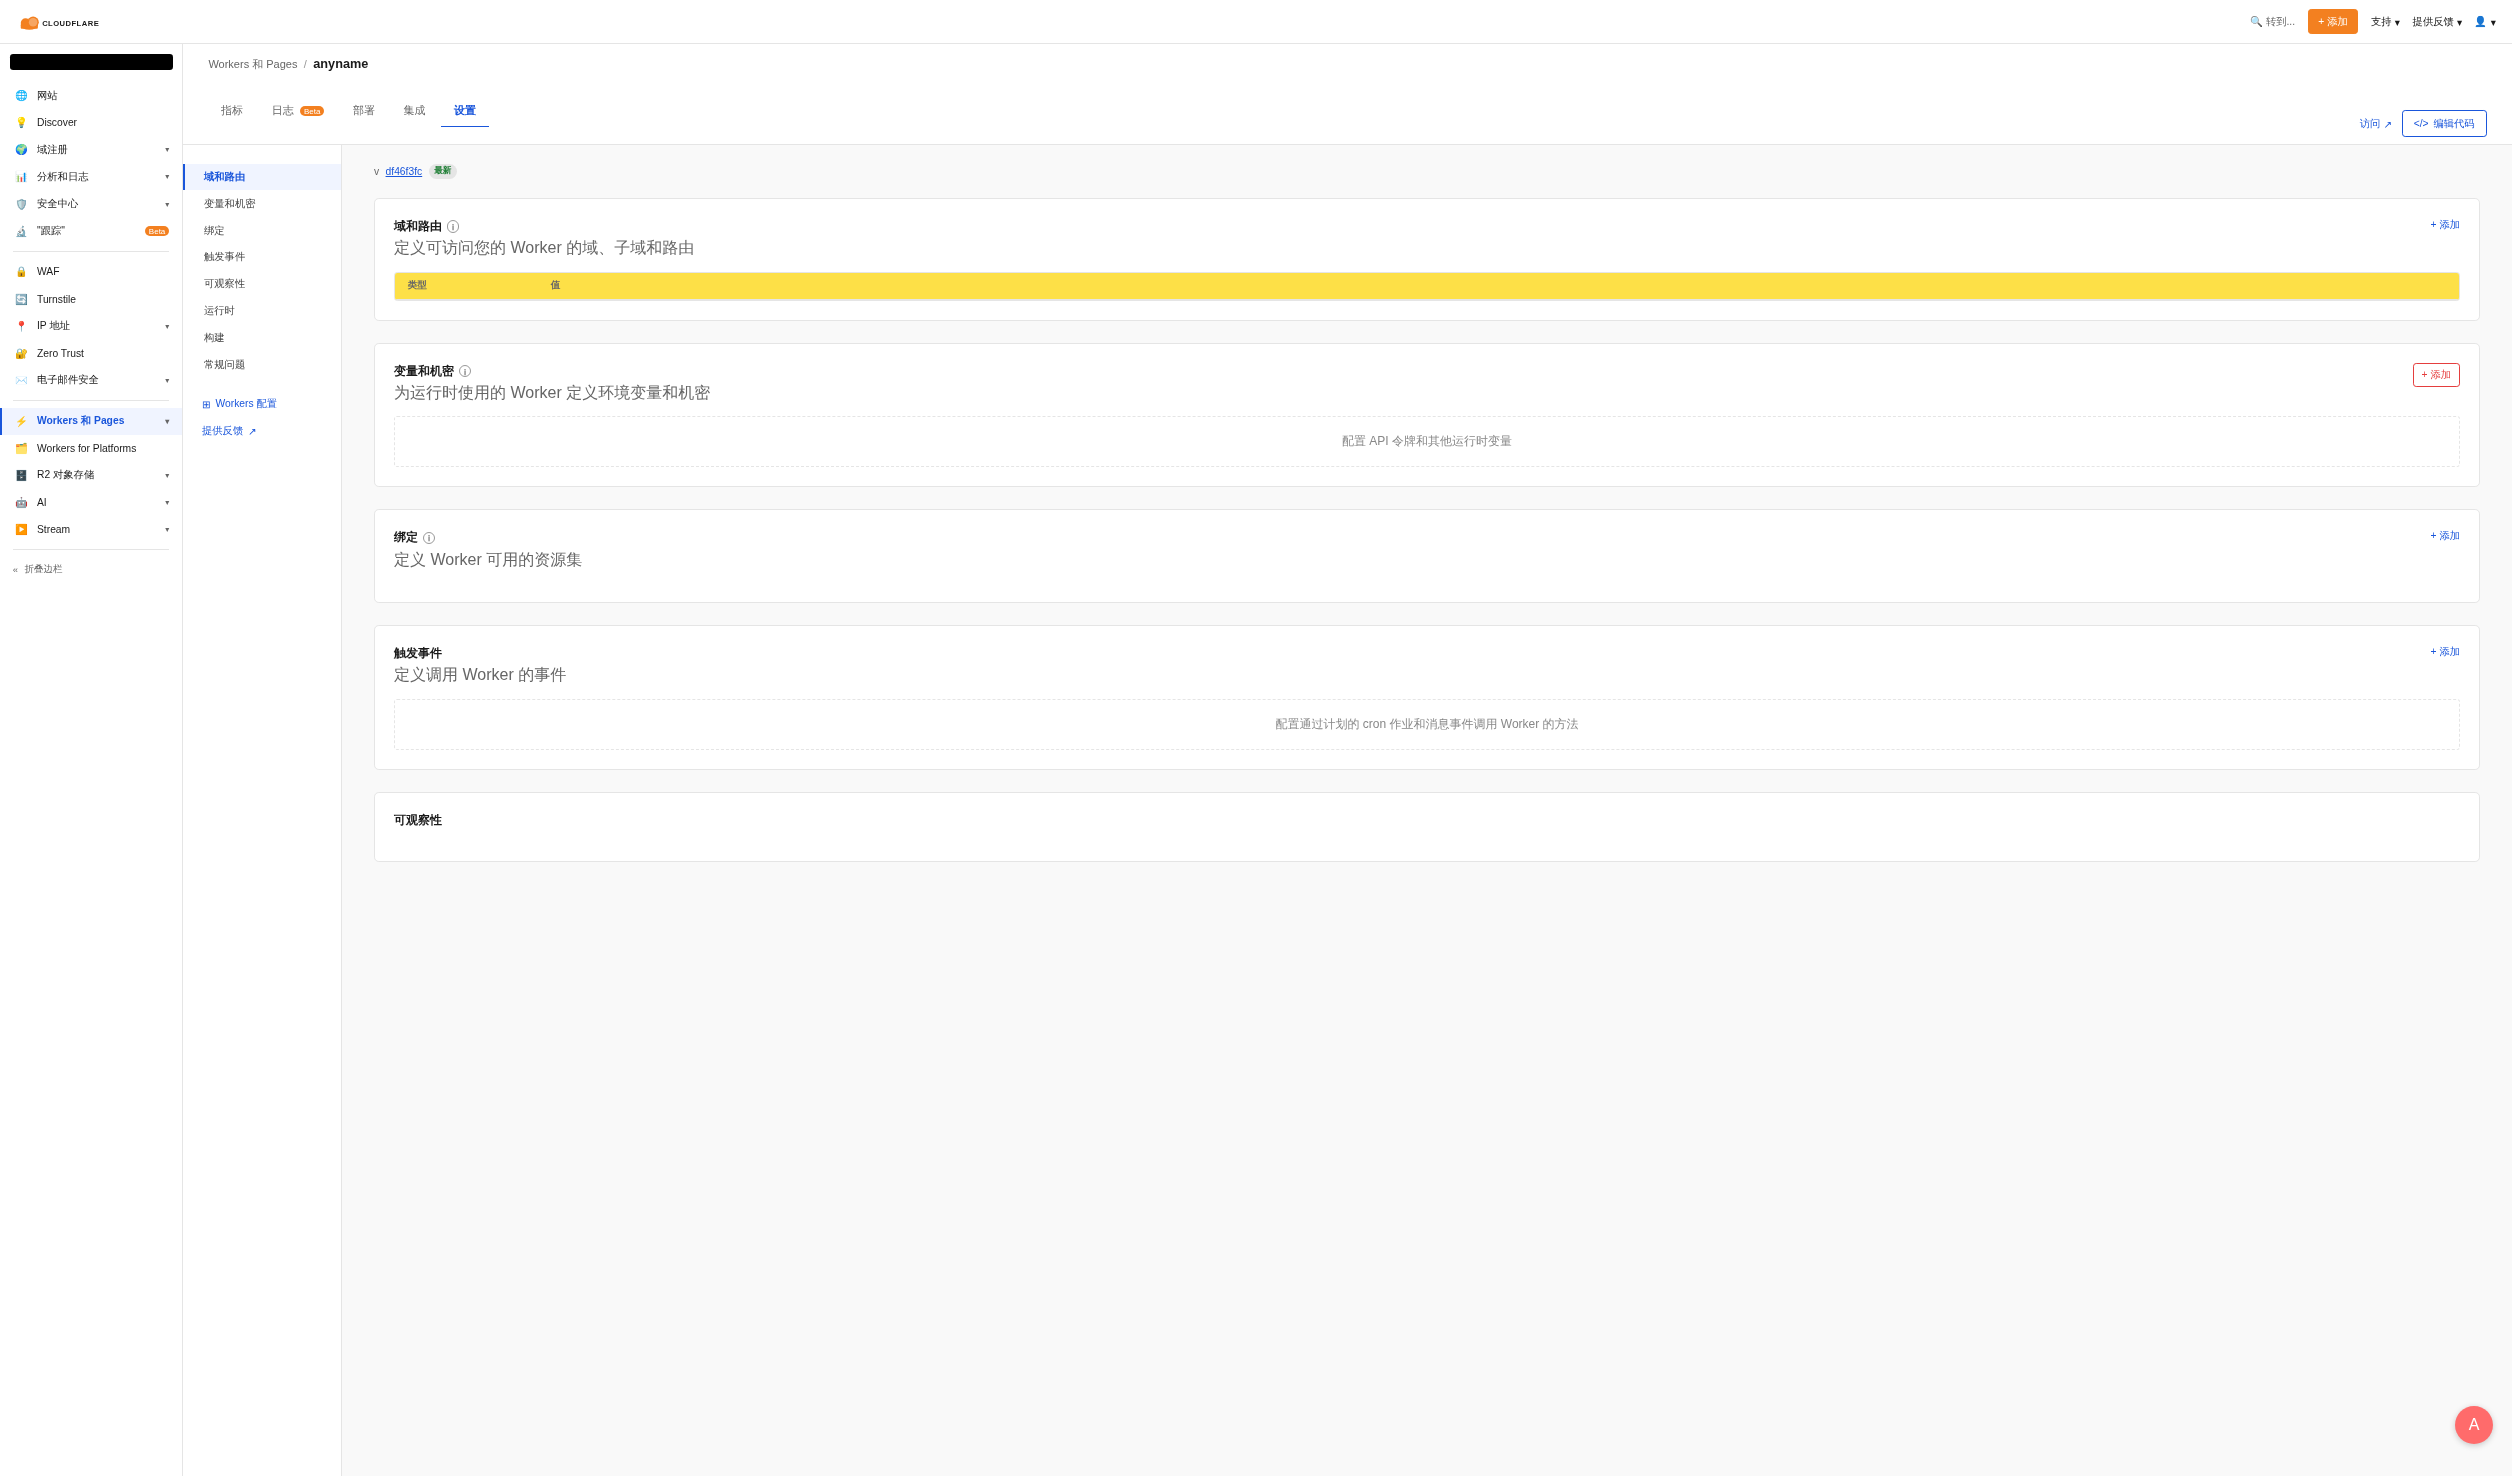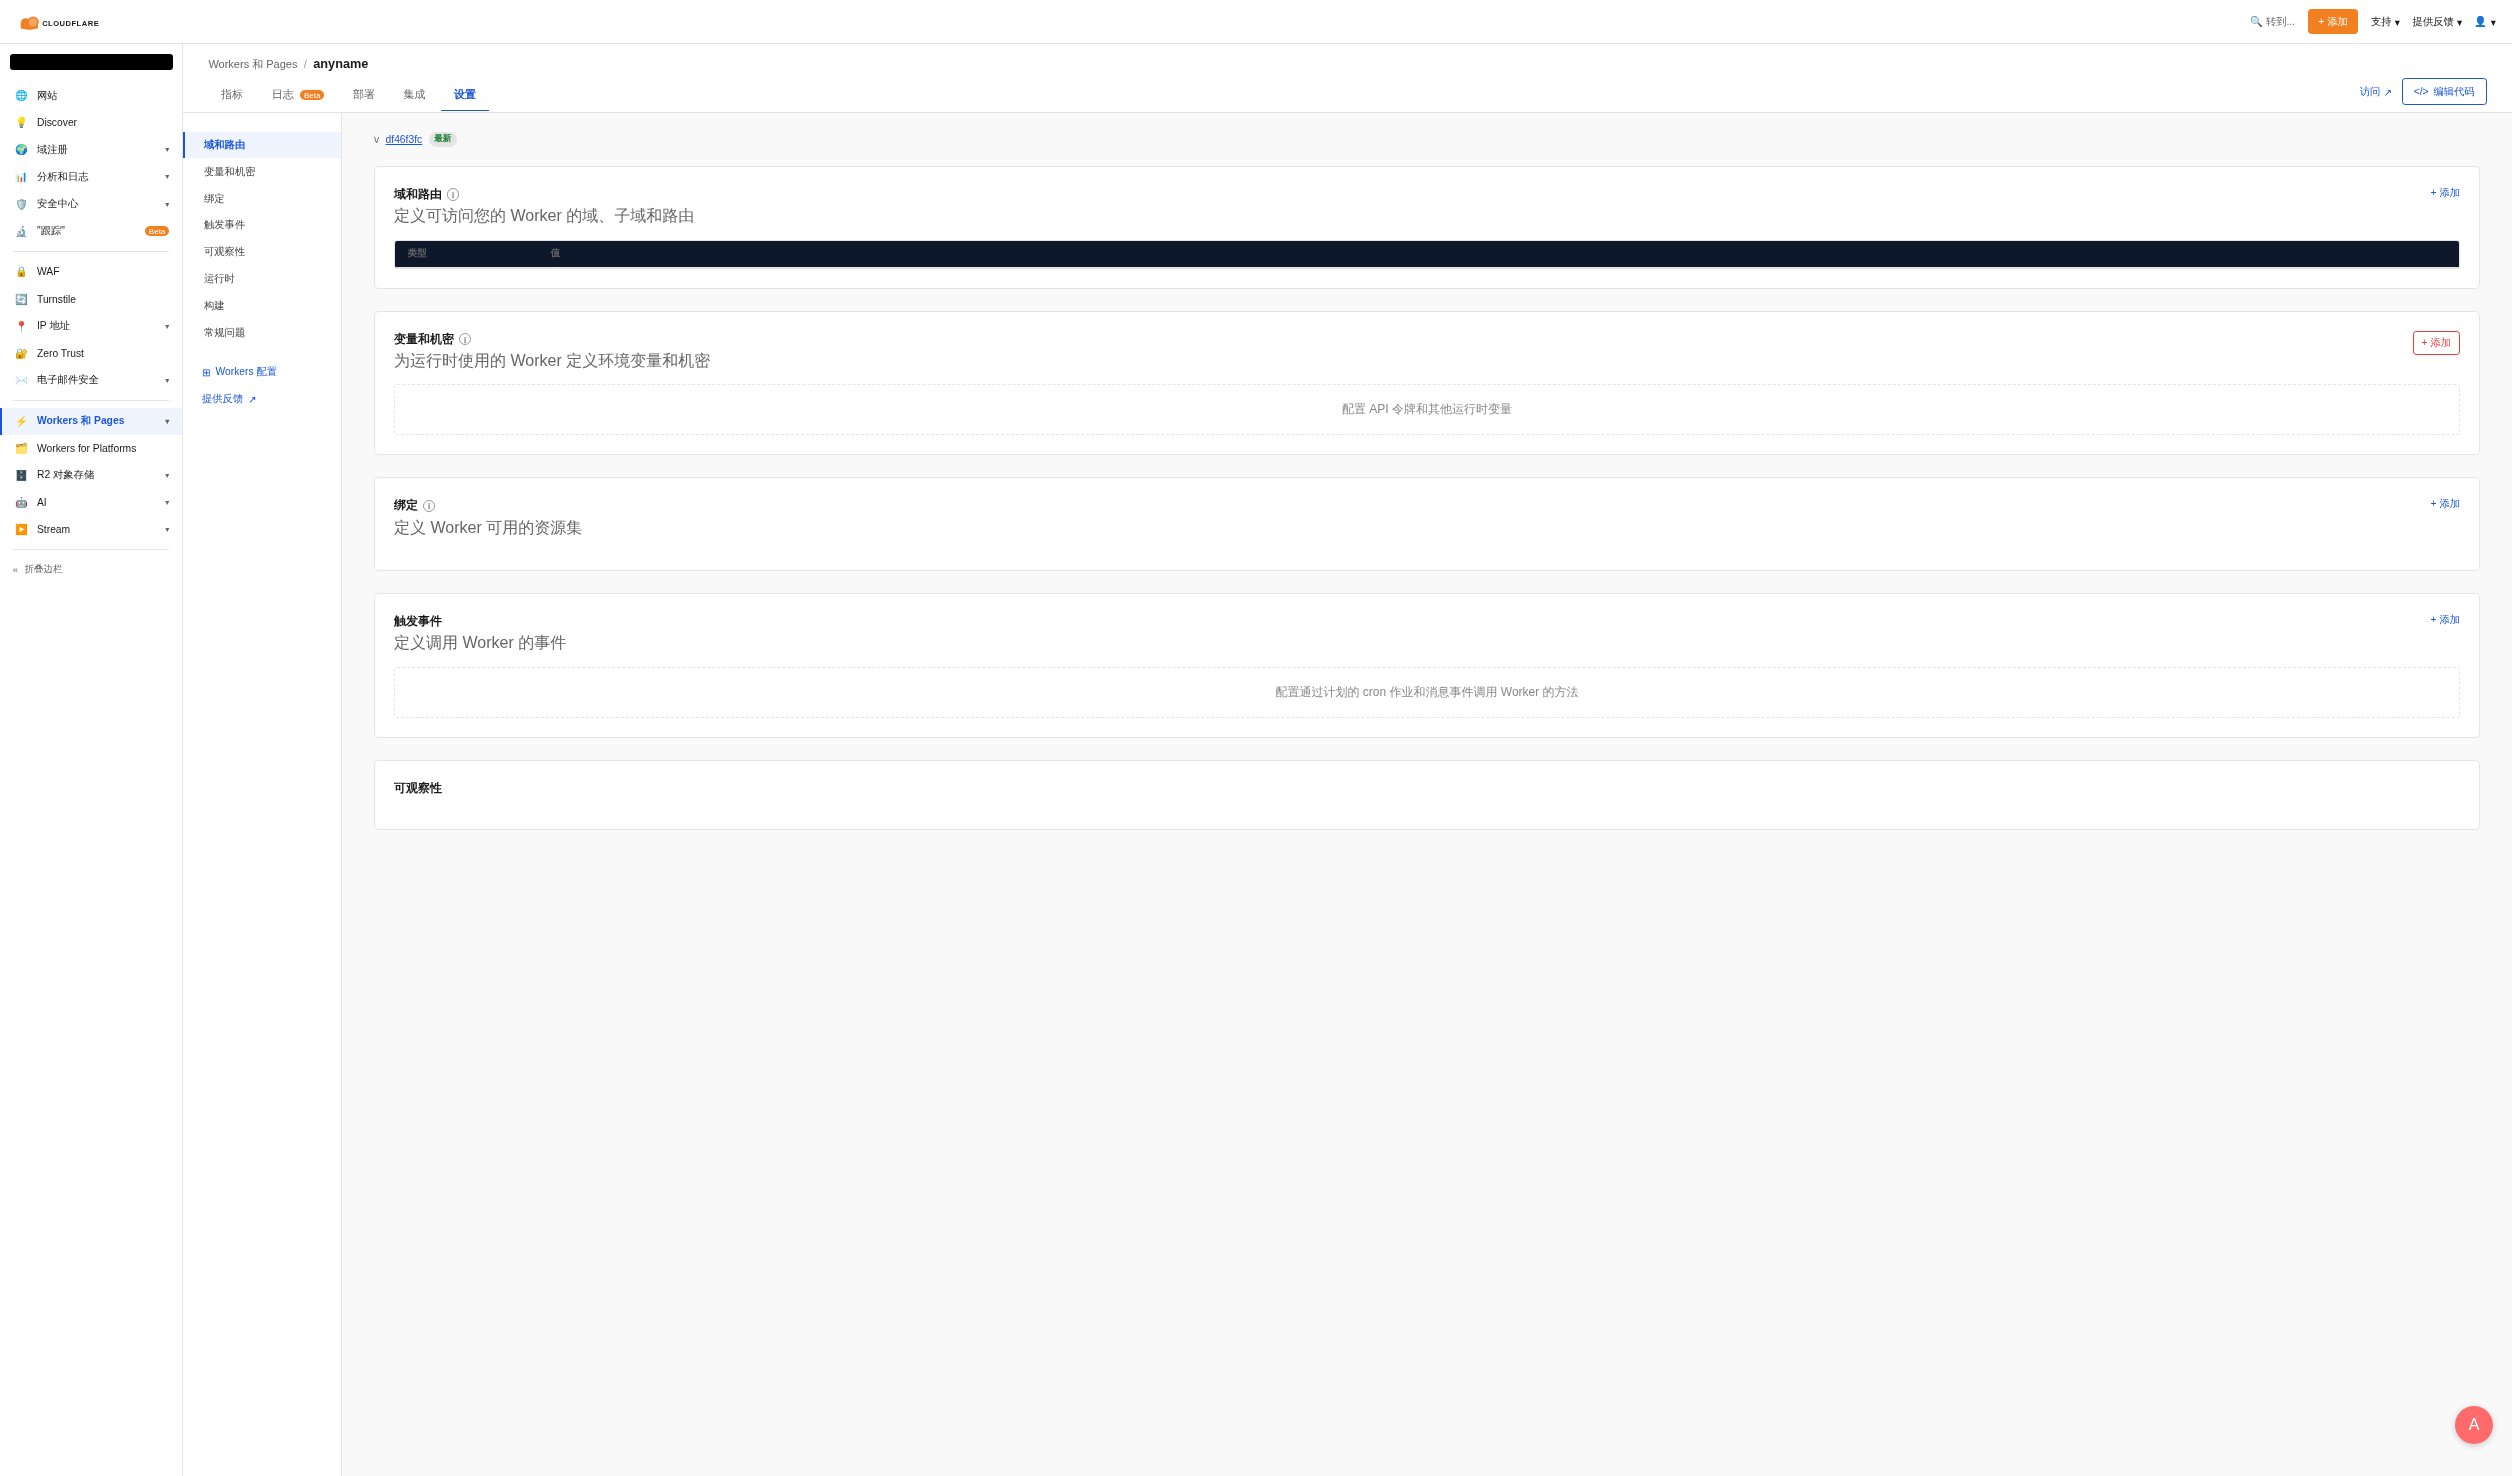--- a/index.html
+++ b/index.html
@@ -67,21 +67,21 @@
     }
     .tab {
       padding: 8px 12.7px; font-size: 11px; color: #666; cursor: pointer;
       border-bottom: 1.6px solid transparent; margin-right: 3.2px;
     }
     .tab.active { color: #1a56db; border-bottom-color: #1a56db; font-weight: 700; }
     .tab-badge {
       background: #f38020; color: #fff; font-size: 8px; padding: 0.8px 4px;
       border-radius: 6.4px; margin-left: 3.2px; vertical-align: middle;
     }
-    .tabs-actions { margin-left: auto; display: flex; align-items: center; gap: 9.5px; padding-bottom: 6.4px; }
+    .tabs-actions { margin-left: auto; display: flex; align-items: center; gap: 9.5px; padding-bottom: 6.4px; margin-top: 32px; }
     .btn-visit { font-size: 10.3px; color: #1a56db; cursor: pointer; display: flex; align-items: center; gap: 3.2px; }
     .btn-edit-code {
       display: flex; align-items: center; gap: 4.8px; padding: 5.6px 11px;
       background: #fff; border: 0.8px solid #1a56db; border-radius: 3.2px;
       color: #1a56db; font-size: 10.3px; cursor: pointer; font-weight: 500;
     }
 
     
     .settings-layout { display: flex; flex: 1; }
 
@@ -118,21 +118,21 @@
     .section-desc { font-size: 16px; color: #666; margin-top: 3.2px; }
     .section-add-btn {
       margin-left: auto; display: flex; align-items: center; gap: 3.2px;
       color: #1a56db; font-size: 10.3px; cursor: pointer; white-space: nowrap;
     }
     .section-add-btn.highlighted {
       border: 0.8px solid #e53e3e; padding: 4px 8px; border-radius: 3.2px; color: #e53e3e;
     }
 
     .table-container { border: 0.8px solid #e5e5e5; border-radius: 3.2px; overflow: hidden; }
-    .table-header { display: flex; background: #0f172a; border-bottom: 0.8px solid #e5e5e5; padding: 6.4px 12.7px; }
+    .table-header { display: flex; background: #fde047; border-bottom: 0.8px solid #e5e5e5; padding: 6.4px 12.7px; }
     .table-col { font-size: 9.5px; font-weight: 600; color: #666; }
     .table-col.col-type { width: 143px; }
     .table-col.col-value { flex: 1; }
     .table-row-data { display: flex; align-items: center; padding: 8px 12.7px; border-bottom: 0.8px solid #e5e5e5; }
     .table-row-data:last-child { border-bottom: none; }
     .table-cell { font-size: 10.3px; color: #1a1a1a; }
     .table-cell.col-type { width: 143px; }
     .table-cell.col-value { flex: 1; display: flex; align-items: center; gap: 6.4px; }
     .table-cell.col-action { margin-left: auto; }
     .redacted-value { background: #000; color: #000; width: 127px; height: 17.5px; border-radius: 1.6px; display: inline-block; }

